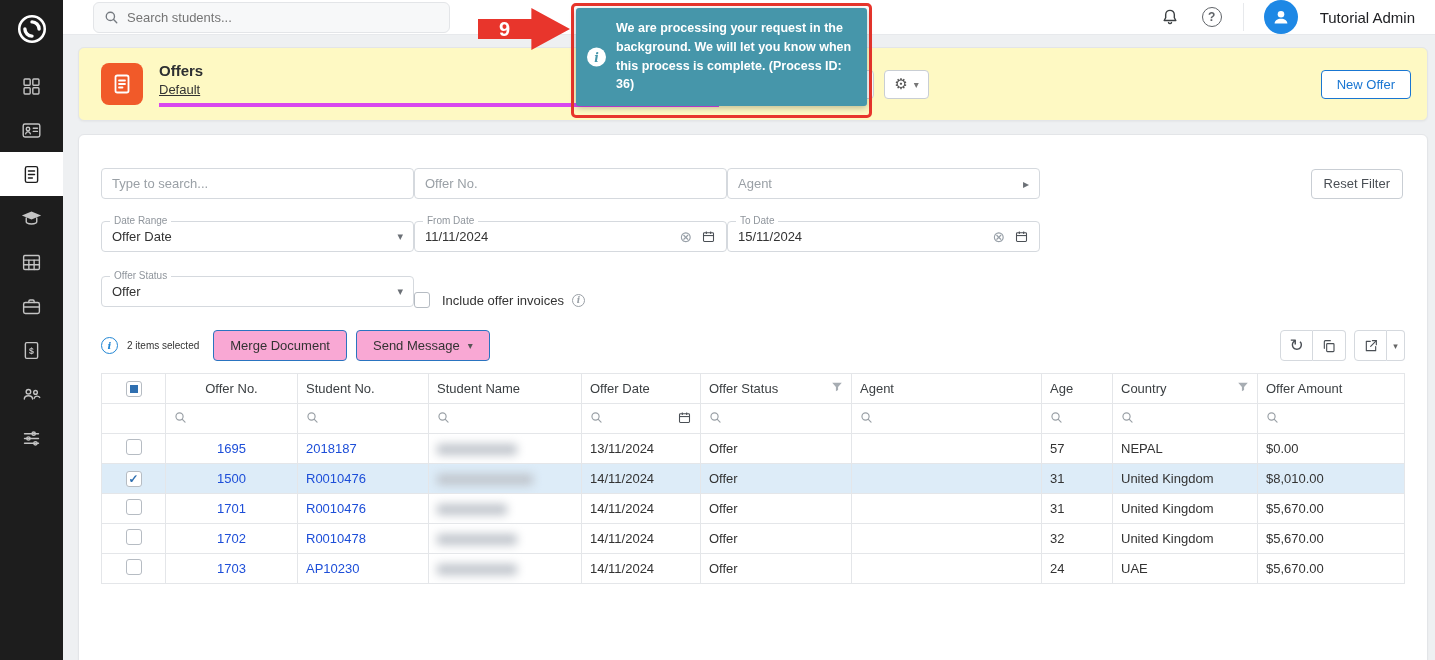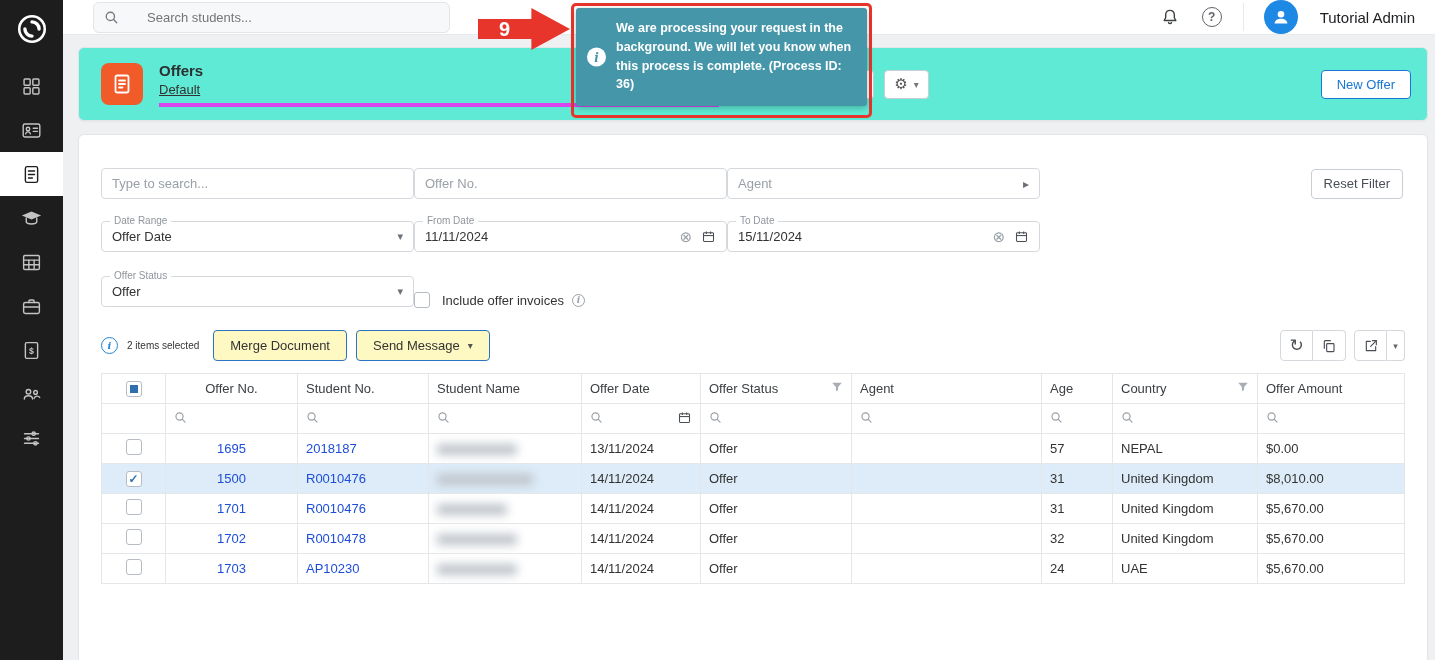--- a/index.html
+++ b/index.html
@@ -16,35 +16,35 @@
   .nav-item { width:100%; height:44px; display:flex; align-items:center; justify-content:center; }
   .nav-item svg { width:21px; height:21px; }
   .sic { fill:none; stroke:#c4c4c4; stroke-width:1.6; stroke-linecap:round; stroke-linejoin:round; }
   .sic-fill { fill:#c4c4c4; stroke:none; }
   .nav-item.active { background:#ffffff; }
   .nav-item.active .sic { stroke:#1d1d1d; }
 
   
   .main-col { flex:1; display:flex; flex-direction:column; min-width:0; }
   .topbar { height:56px; background:#fff; border-bottom:1px solid #e7e9ec; display:flex; align-items:center; padding:0 20px 0 30px; }
-  .search-box { width:357px; height:31px; background:#f7f8f9; border:1px solid #e3e5e8; border-radius:6px; display:flex; align-items:center; padding:0 10px;gap:20px; }
+  .search-box { width:357px; height:31px; background:#f7f8f9; border:1px solid #e3e5e8; border-radius:6px; display:flex; align-items:center; padding:0 10px; }
   .search-box svg { width:15px; height:15px; margin-right:8px; flex-shrink:0; }
   .search-box input { border:none; outline:none; background:transparent; font:13px "Liberation Sans",sans-serif; color:#555; width:100%; }
   .topbar-right { margin-left:auto; display:flex; align-items:center; gap:20px; }
   .tb-ic { width:22px; height:22px; display:flex; align-items:center; justify-content:center; }
   .help-circle { width:20px; height:20px; border:1.6px solid #5f6368; border-radius:50%; color:#5f6368; font-size:12px; font-weight:bold; display:flex; align-items:center; justify-content:center; }
   .tb-divider { width:1px; height:28px; background:#e7e9ec; }
   .avatar { width:34px; height:34px; border-radius:50%; background:#1e88e5; display:flex; align-items:center; justify-content:center; }
   .avatar svg { width:22px; height:22px; fill:#fff; }
   .user-name { font-size:15px; color:#202124; margin-left:2px; }
 
   .content { padding:12px 7px 0 15px; }
 
   
-  .header-card { background:#5eead4; border:1px solid #e3e5e8; border-radius:6px; height:74px; display:flex; align-items:center; padding:0 16px 0 22px; box-shadow:0 1px 2px rgba(0,0,0,.04); position:relative; }
+  .header-card { background:#fef9c3; border:1px solid #e3e5e8; border-radius:6px; height:74px; display:flex; align-items:center; padding:0 16px 0 22px; box-shadow:0 1px 2px rgba(0,0,0,.04); position:relative; }
   .offer-badge { width:42px; height:42px; border-radius:8px; background:#f15a29; display:flex; align-items:center; justify-content:center; flex-shrink:0; }
   .offer-badge svg { width:24px; height:24px; fill:none; stroke:#fff; stroke-width:1.8; stroke-linecap:round; }
   .title-col { margin-left:16px; width:560px; }
   .page-title { font-size:15px; font-weight:bold; color:#2d2f31; }
   .view-select { display:flex; align-items:flex-end; justify-content:space-between; border-bottom:4px solid #d946ef; padding:3px 2px 6px 0; font-size:13px; color:#333;text-decoration:underline; }
   .view-select .caret { color:#6b7076; font-size:11px; }
   .pin-btn { margin-left:16px; width:22px; height:22px; display:flex; align-items:center; justify-content:center; }
   .btn { height:29px; background:#fff; border:1px solid #c9ced4; border-radius:4px; font:13px "Liberation Sans",sans-serif; color:#4a4f55; display:inline-flex; align-items:center; justify-content:center; padding:0 12px; }
   .btn.subtle { background:#fafbfc; }
   .save-view-btn { margin-left:30px; }
@@ -72,21 +72,21 @@
   .cb.checked::after { content:"\2713"; font-size:12px; font-weight:bold; color:#2f6fb0; line-height:1; }
   .cb.indet::after { content:""; width:8px; height:8px; background:#2f6fb0; }
   .inc-inv { display:flex; align-items:center;margin-top:18px; }
   .inc-inv .lbl { margin-left:12px; font-size:13px; color:#333; }
   .info-sm { margin-left:8px; width:13px; height:13px; border:1.3px solid #9aa0a6; border-radius:50%; color:#9aa0a6; font-size:9px; font-style:italic; font-weight:bold; display:inline-flex; align-items:center; justify-content:center; font-family:"DejaVu Serif",serif; }
 
   
   .action-bar { display:flex; align-items:center; margin:16px 0 12px; }
   .sel-info { width:17px; height:17px; border:1.6px solid #2186d4; border-radius:50%; color:#2186d4; font-size:10px; font-weight:bold; font-style:italic; display:inline-flex; align-items:center; justify-content:center; font-family:"DejaVu Serif",serif; }
   .sel-text { margin:0 14px 0 9px; font-size:10px; color:#333; }
-  .blue-btn { height:31px; border:1px solid #2a74c0; border-radius:4px; background:#fef9c3; color:#333; font:13px "Liberation Sans",sans-serif; display:inline-flex; align-items:center; padding:0 16px; }
+  .blue-btn { height:31px; border:1px solid #2a74c0; border-radius:4px; background:#f9a8d4; color:#333; font:13px "Liberation Sans",sans-serif; display:inline-flex; align-items:center; padding:0 16px; }
   .blue-btn + .blue-btn { margin-left:9px; }
   .blue-btn .caret { margin-left:8px; font-size:10px; color:#555; }
   .right-tools { margin-left:auto; display:flex; align-items:center; }
   .icon-btn { width:33px; height:31px; border:1px solid #d5d9de; background:#fff; display:flex; align-items:center; justify-content:center; color:#4a4f55; }
   .tool-group { display:flex; margin-right:8px; }
   .tool-group .icon-btn:first-child { border-radius:4px 0 0 4px; }
   .tool-group .icon-btn:last-child { border-radius:0 4px 4px 0; border-left:none; }
   .single-round { border-radius:4px 0 0 4px; }
   .split-caret { width:18px; height:31px; border:1px solid #d5d9de; border-left:none; border-radius:0 4px 4px 0; background:#fff; display:flex; align-items:center; justify-content:center; font-size:9px; color:#666; }
   .refresh-glyph { font-size:17px; line-height:1; }

